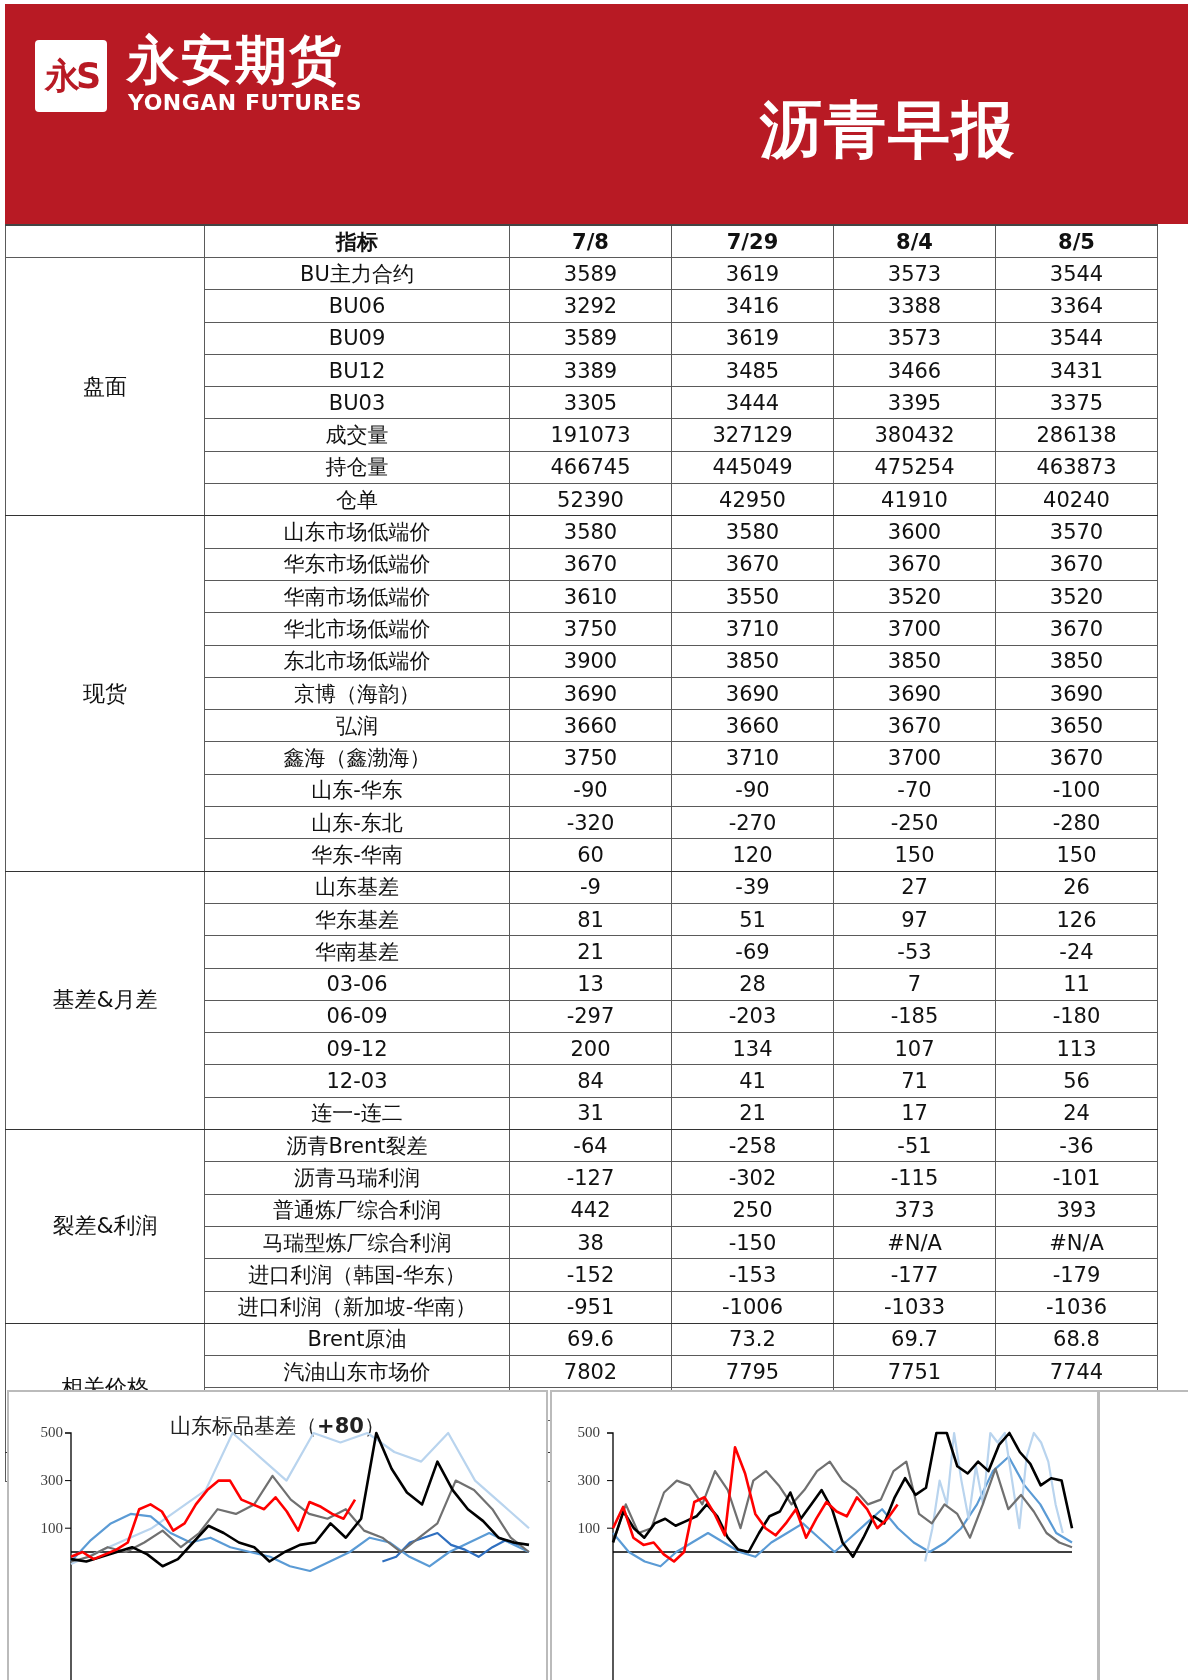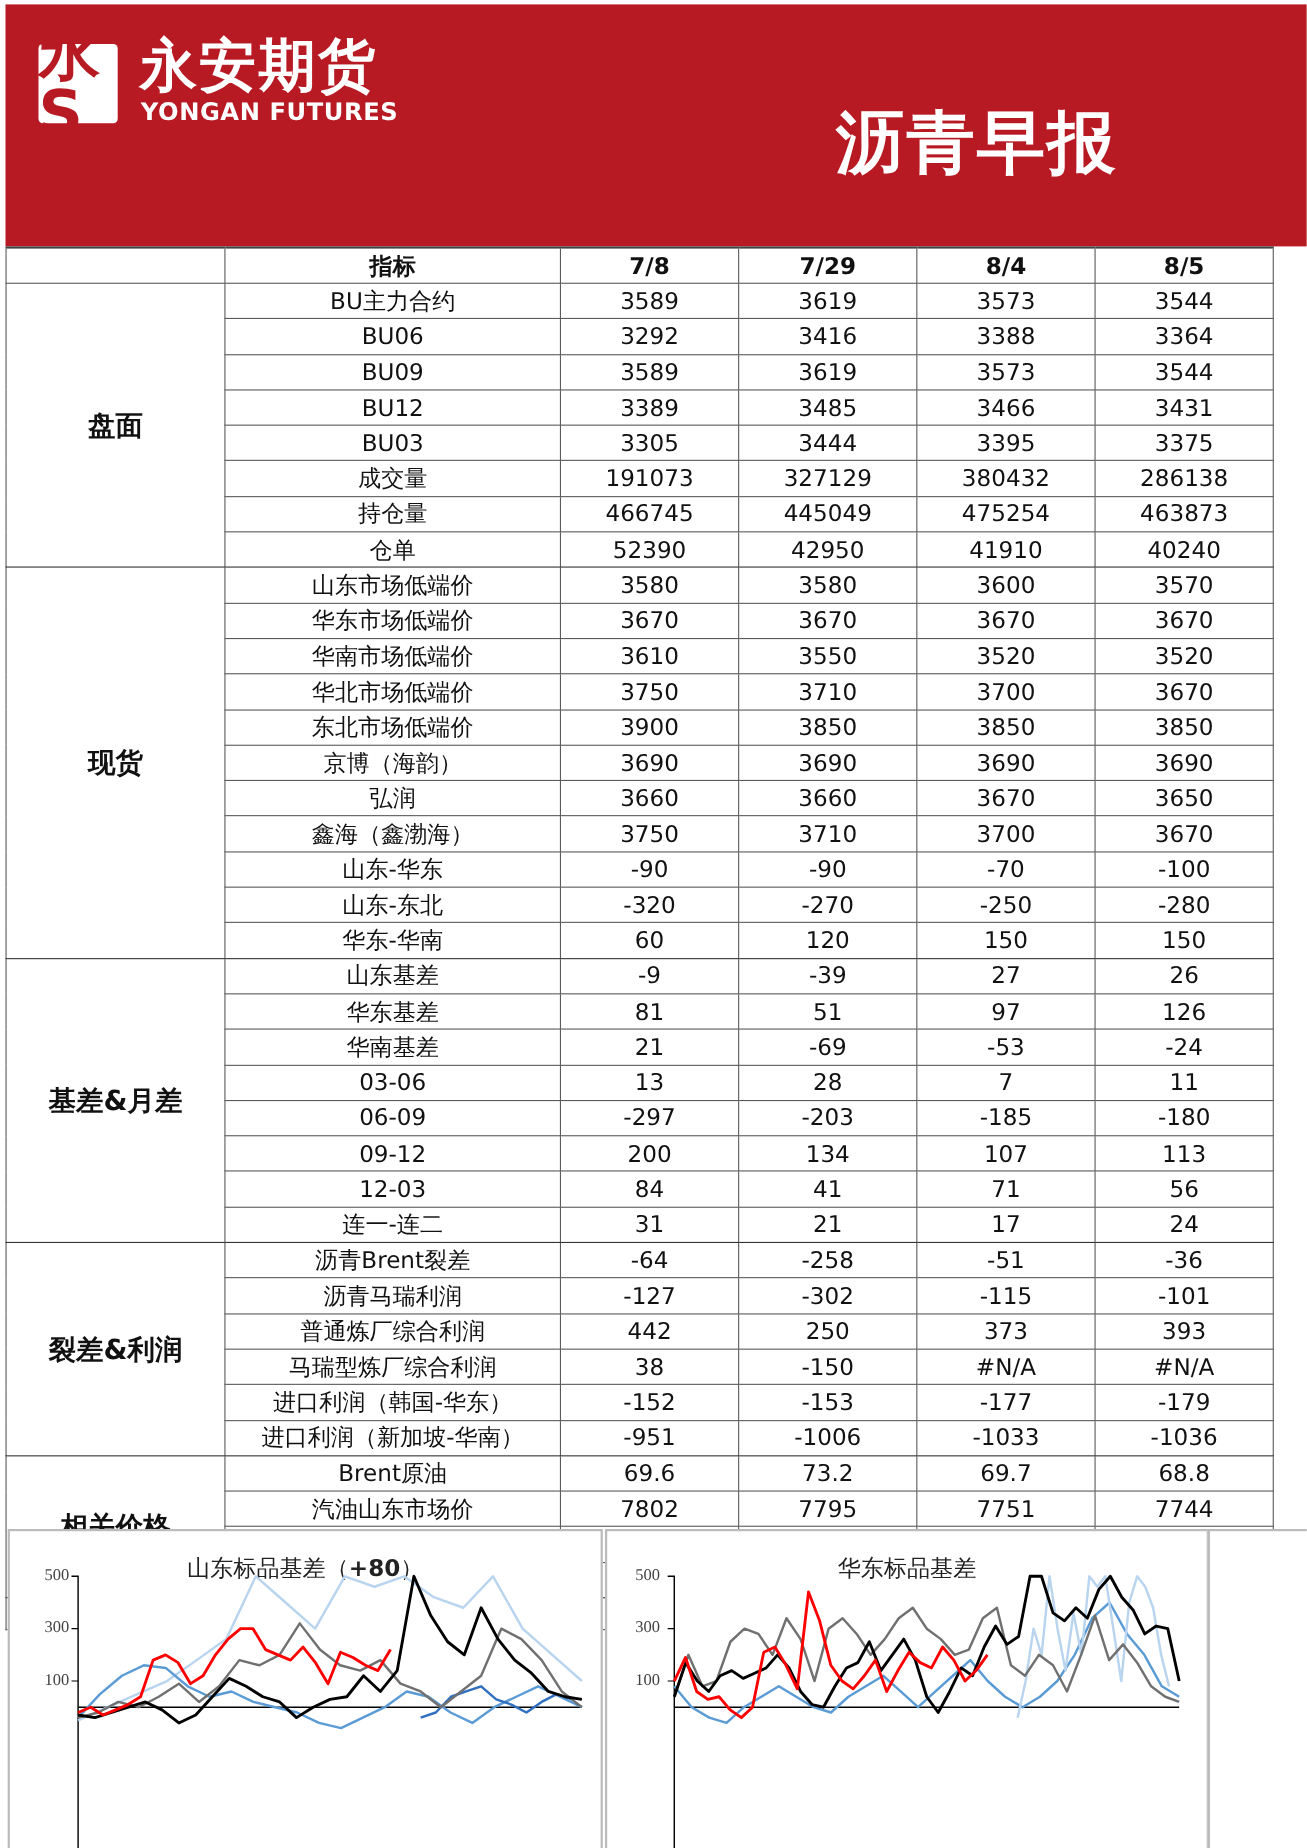--- a/index.html
+++ b/index.html
@@ -3,31 +3,31 @@
 <meta charset="utf-8">
 <style>
   html, body { margin: 0; padding: 0; background: #ffffff; }
   body { width: 1188px; height: 1680px; overflow: hidden; position: relative;
          font-family: "DejaVu Sans", "Liberation Sans", sans-serif; color: #111; }
 
   
   .banner { position: absolute; left: 5px; top: 4px; width: 1183px; height: 220px; background: #b81a24; }
   .logo-box { position: absolute; left: 30px; top: 36px; width: 72px; height: 72px; background: #fff; border-radius: 4px;
               display: flex; align-items: center; justify-content: center; }
-  .logo-glyph { color: #b81a24; font-weight: bold; font-size: 56px; line-height: 1; letter-spacing: -4px; }
+  .logo-glyph { color: #b81a24; font-weight: bold; font-size: 35px; line-height: 1; letter-spacing: -4px; }
   .brand-cn { position: absolute; left: 122px; top: 30px; color: #fff; font-size: 52px; font-weight: bold; letter-spacing: 2px; line-height: 1; }
   .brand-en { position: absolute; left: 123px; top: 88px; color: #fff; font-size: 22px; font-weight: bold; letter-spacing: 0.5px; line-height: 1; }
   .report-title { position: absolute; left: 755px; top: 95px; color: #fff; font-size: 62px; font-weight: bold; letter-spacing: 2px; line-height: 1; }
 
   
   .data-table { position: absolute; left: 5px; top: 224px; width: 991px; border-collapse: collapse; table-layout: fixed; }
   .data-table td, .data-table th { border: 1px solid #5a5a5a; padding: 0; height: 31.3px; text-align: center; vertical-align: middle;
                                    font-size: 21px; font-weight: normal; white-space: nowrap; overflow: hidden; }
   .data-table th { font-weight: bold; height: 31px; border-top: 2px solid #444; }
-  .data-table td.cat { font-weight: bold; font-size: 25px; border-bottom: 1.5px solid #333; }
+  .data-table td.cat { font-weight: normal; font-size: 22px; border-bottom: 1.5px solid #333; }
   .data-table tr.group-end td { border-bottom: 1.5px solid #333; }
   .col-cat { width: 199px; } .col-ind { width: 305px; } .col-v { width: 162px; }
   .section-title-row td { height: 28px; font-weight: bold; font-size: 21px; border-left: 1px solid #5a5a5a; }
 
   
   .chart-panel { position: absolute; top: 1390px; height: 295px; border: 2px solid #bbb; background: #fff; overflow: hidden; }
   .chart-title { position: absolute; top: 20px; width: 100%; text-align: center; font-family: "DejaVu Serif", "Liberation Serif", serif;
                  font-size: 21px; color: #222; }
   .chart-title b { font-family: "DejaVu Sans", sans-serif; margin-top: 20px; }
   .ytick { position: absolute; font-family: "Liberation Serif", "DejaVu Serif", serif; font-size: 15px; color: #404040; text-align: right; width: 36px; }
@@ -351,21 +351,20 @@
       <polyline points="62.0,171.9 88.9,160.0 115.9,148.1 142.8,136.2 169.8,117.2 196.7,98.1 223.6,41.0 250.6,64.8 277.5,88.6 304.5,41.0 331.4,50.5 358.4,41.0 385.3,60.0 412.2,69.6 439.2,41.0 466.1,88.6 493.1,112.4 520.0,136.2" fill="none" stroke="#b9d4ee" stroke-width="2.2" stroke-linejoin="round"></polyline>
       <polyline points="62.0,169.5 81.9,148.1 101.8,131.4 121.7,121.9 141.7,124.3 161.6,141.0 181.5,150.5 201.4,145.7 221.3,155.2 241.2,160.0 261.1,164.8 281.0,174.3 301.0,179.0 320.9,169.5 340.8,160.0 360.7,145.7 380.6,150.5 400.5,164.8 420.4,174.3 440.3,160.0 460.3,150.5 480.2,141.0 500.1,150.5 520.0,160.0" fill="none" stroke="#5b9bd5" stroke-width="2.2" stroke-linejoin="round"></polyline>
       <polyline points="373.4,169.5 387.2,164.8 400.9,150.5 414.7,145.7 428.4,141.0 442.1,152.9 455.9,157.6 469.6,164.8 483.4,155.2 497.1,148.1 510.8,152.9" fill="none" stroke="#2f6fbf" stroke-width="2.2" stroke-linejoin="round"></polyline>
       <polyline points="62.0,169.5 80.3,164.8 98.6,155.2 117.0,160.0 135.3,150.5 153.6,138.6 171.9,155.2 190.2,141.0 208.6,117.2 226.9,121.9 245.2,112.4 263.5,83.8 281.8,107.6 300.2,121.9 318.5,126.7 336.8,117.2 355.1,138.6 373.4,145.7 391.8,160.0 410.1,145.7 428.4,131.4 446.7,88.6 465.0,98.1 483.4,117.2 501.7,145.7 520.0,160.0" fill="none" stroke="#707070" stroke-width="2.2" stroke-linejoin="round"></polyline>
       <polyline points="62.0,167.1 77.3,169.5 92.5,164.8 107.8,160.0 123.1,155.2 138.3,162.4 153.6,174.3 168.9,167.1 184.1,150.5 199.4,133.8 214.7,141.0 229.9,150.5 245.2,155.2 260.5,169.5 275.7,160.0 291.0,152.9 306.3,150.5 321.5,131.4 336.8,145.7 352.1,126.7 367.3,41.0 382.6,76.7 397.9,100.5 413.1,112.4 428.4,69.6 443.7,98.1 458.9,117.2 474.2,129.1 489.5,145.7 504.7,150.5 520.0,152.9" fill="none" stroke="#000000" stroke-width="2.6" stroke-linejoin="round"></polyline>
       <polyline points="62.0,164.8 73.4,160.0 84.7,167.1 96.1,162.4 107.4,157.6 118.8,150.5 130.2,117.2 141.5,112.4 152.9,119.5 164.2,138.6 175.6,131.4 186.9,112.4 198.3,98.1 209.7,88.6 221.0,88.6 232.4,107.6 243.7,112.4 255.1,117.2 266.5,105.3 277.8,119.5 289.2,138.6 300.5,110.0 311.9,114.8 323.2,121.9 334.6,126.7 346.0,107.6" fill="none" stroke="#ff0000" stroke-width="2.6" stroke-linejoin="round"></polyline>
     </svg>
 </div>
 
 <div class="chart-panel" style="left:550px; width:545px;">
-  <div class="chart-title">华东标品基差</div>
   <div class="ytick" style="left:12px; top:32px;">500</div>
   <div class="ytick" style="left:12px; top:80px;">300</div>
   <div class="ytick" style="left:12px; top:128px;">100</div>
   <svg class="plot" id="chart1-svg" width="545" height="295">
       <path d="M55,41 H61 V295 M61,160 H520" stroke="#000" fill="none" stroke-width="1.3"></path>
       <line x1="55" x2="61" y1="88.60000000000001" y2="88.60000000000001" stroke="#000"></line>
       <line x1="55" x2="61" y1="136.2" y2="136.2" stroke="#000"></line>
       <polyline points="61.0,141.0 76.8,160.0 92.7,169.5 108.5,174.3 124.3,160.0 140.1,150.5 156.0,141.0 171.8,150.5 187.6,160.0 203.4,164.8 219.3,150.5 235.1,141.0 250.9,131.4 266.8,145.7 282.6,160.0 298.4,145.7 314.2,131.4 330.1,117.2 345.9,136.2 361.7,150.5 377.6,160.0 393.4,150.5 409.2,136.2 425.0,112.4 440.9,79.1 456.7,64.8 472.5,93.4 488.3,112.4 504.2,141.0 520.0,150.5" fill="none" stroke="#5b9bd5" stroke-width="2.2" stroke-linejoin="round"></polyline>
       <polyline points="373.1,169.5 380.4,136.2 387.6,88.6 394.9,112.4 402.1,41.0 409.4,88.6 416.6,126.7 423.9,74.3 431.1,112.4 438.3,41.0 445.6,50.5 452.8,41.0 460.1,88.6 467.3,136.2 474.6,64.8 481.8,41.0 489.1,50.5 496.3,69.6 503.6,112.4 510.8,141.0" fill="none" stroke="#b9d4ee" stroke-width="2.2" stroke-linejoin="round"></polyline>
       <polyline points="61.0,150.5 73.8,112.4 86.5,141.0 99.3,136.2 112.0,100.5 124.8,88.6 137.5,93.4 150.3,112.4 163.0,79.1 175.8,98.1 188.5,136.2 201.3,88.6 214.0,79.1 226.8,93.4 239.5,112.4 252.3,98.1 265.0,79.1 277.8,69.6 290.5,88.6 303.3,98.1 316.0,112.4 328.8,107.6 341.5,79.1 354.3,69.6 367.0,121.9 379.8,131.4 392.5,112.4 405.3,121.9 418.0,145.7 430.8,112.4 443.5,76.7 456.3,117.2 469.0,102.9 481.8,119.5 494.5,141.0 507.3,150.5 520.0,155.2" fill="none" stroke="#707070" stroke-width="2.2" stroke-linejoin="round"></polyline>

